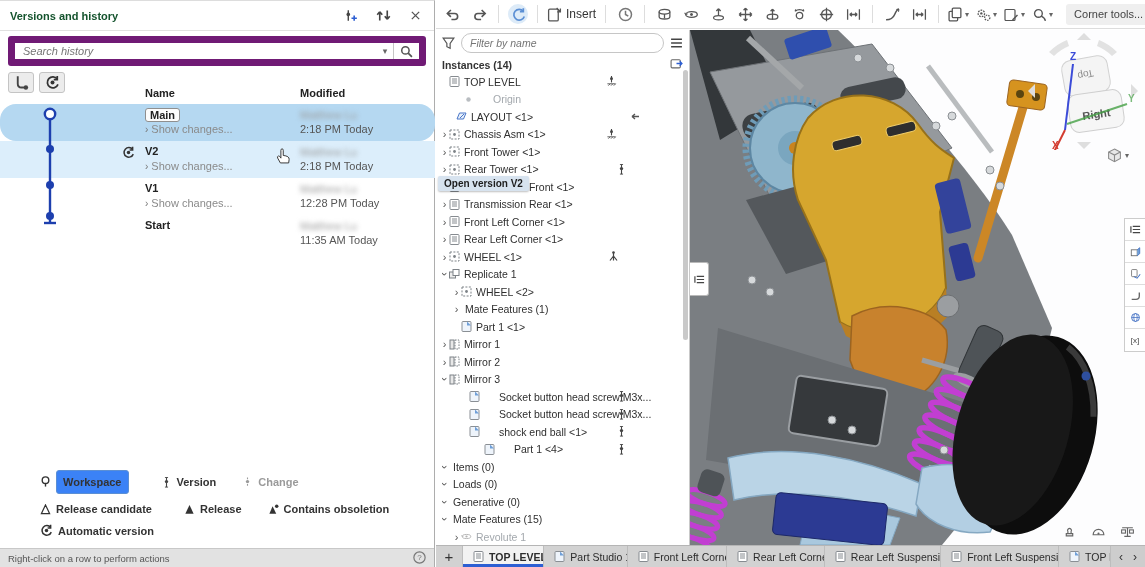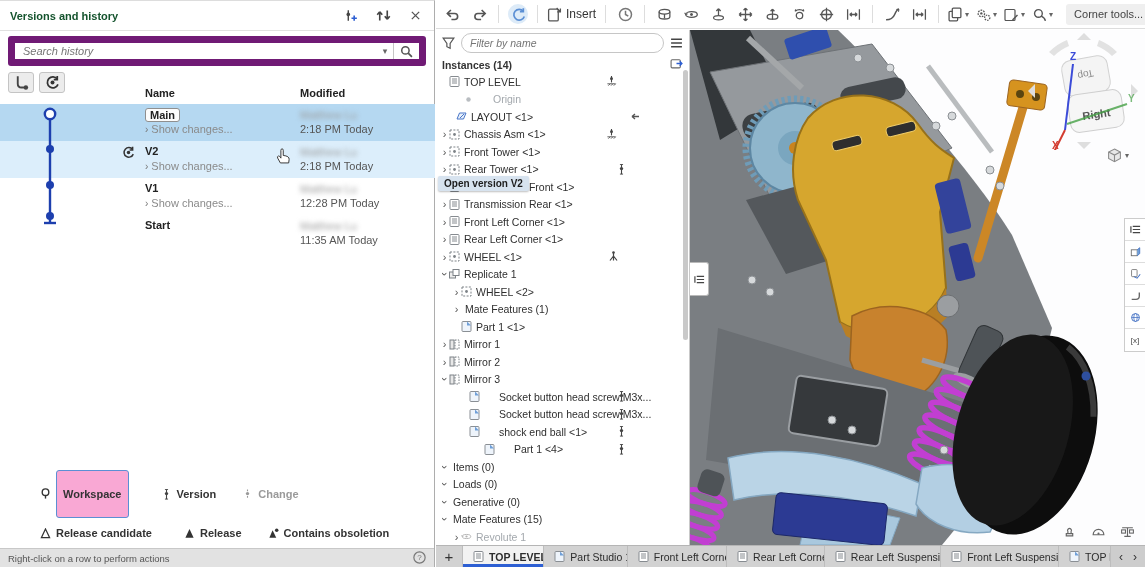--- a/index.html
+++ b/index.html
@@ -19,35 +19,35 @@
   .search-row { display:flex; align-items:center; margin:5px 8px 0 8px; height:30px; border:7px solid #701a75; border-radius:3px; overflow:hidden; }
   .search-input { flex:1; border:none; outline:none; height:100%; padding:0 8px; font-style:italic; color:#555; font-size:11px; background:#fff; }
   .search-caret { width:16px; color:#666; font-size:9px; text-align:center; cursor:pointer; }
   .search-btn { width:26px; height:100%; border-left:1px solid #c6c6c6; display:flex; align-items:center; justify-content:center; cursor:pointer; background:#fff; }
   .filter-row { display:flex; gap:5px; margin:6px 8px; }
   .tbtn { width:26px; height:21px; background:#ececec; border:1px solid #c4c4c4; border-radius:3px; display:flex; align-items:center; justify-content:center; cursor:pointer; }
   .vh-colhead { position:absolute; left:0; top:86px; width:435px; height:16px; font-weight:bold; font-size:11px; color:#222; }
   .vh-colhead .c1 { position:absolute; left:145px; } .vh-colhead .c2 { position:absolute; left:300px; }
   .vh-rows { position:absolute; left:0; top:103px; width:435px; }
   .vrow { position:relative; width:435px; height:37px; cursor:pointer; }
-  .vrow.sel { background:#b5d8f1; }
+  .vrow.sel { background:#b5d8f1;border-radius:16px; }
   .vrow.hov { background:#dceefb; }
   .vname { position:absolute; left:145px; top:4px; font-weight:bold; color:#222; }
   .vname.badge { border:1px solid #8f8f8f; border-radius:3px; padding:0 4px; background:#fcfcfc; }
   .vlink { position:absolute; left:145px; top:19px; color:#8a8a8a; }
   .vlink .car { color:#777; margin-right:3px; font-size:10px; }
   .vauthor { position:absolute; left:300px; top:5px; color:#9a9a9a; filter:blur(2.5px); }
   .vmod { position:absolute; left:300px; top:19px; color:#555; }
   .vrow .rowico { position:absolute; left:122px; top:5px; color:#222; }
   .timeline { position:absolute; left:0; top:0; pointer-events:none; }
   .legend { position:absolute; left:40px; top:469px; width:390px; font-weight:bold; color:#333; }
   .lrow { display:flex; align-items:center; gap:6px; margin-bottom:9px; }
   .litem { display:flex; align-items:center; gap:5px; }
   .litem.gap1 { margin-left:26px; } .litem.gap2 { margin-left:20px; }
-  .wsbadge { border:1.5px solid #5b8fd4; border-radius:3px; padding:17px 6px; background:#f9a8d4; }
+  .wsbadge { border:1.5px solid #5b8fd4; border-radius:3px; padding:5px 6px; background:#3b82f6; }
   .muted { color:#9a9a9a; font-weight:bold; }
   .lp-status { position:absolute; left:0; bottom:0; width:434px; height:19px; background:#e2e2e2; border-top:1px solid #c8c8c8; display:flex; align-items:center; padding:0 8px; color:#555; font-size:9.5px; }
   .lp-status .help { margin-left:auto; }
 
   
   .main { position:absolute; left:436px; top:0; width:709px; height:567px; }
   .toolbar { display:flex; align-items:center; height:29px; border-bottom:1px solid #ddd; padding:0 6px; gap:7px; background:#fff; }
   .tsep { width:1px; height:18px; background:#ddd; margin:0 2px; flex:none; }
   .tbicon { display:flex; align-items:center; justify-content:center; width:20px; height:20px; color:#555; cursor:pointer; flex:none; }
   .tbicon.sync { background:#ddebf8; border-radius:50%; }

